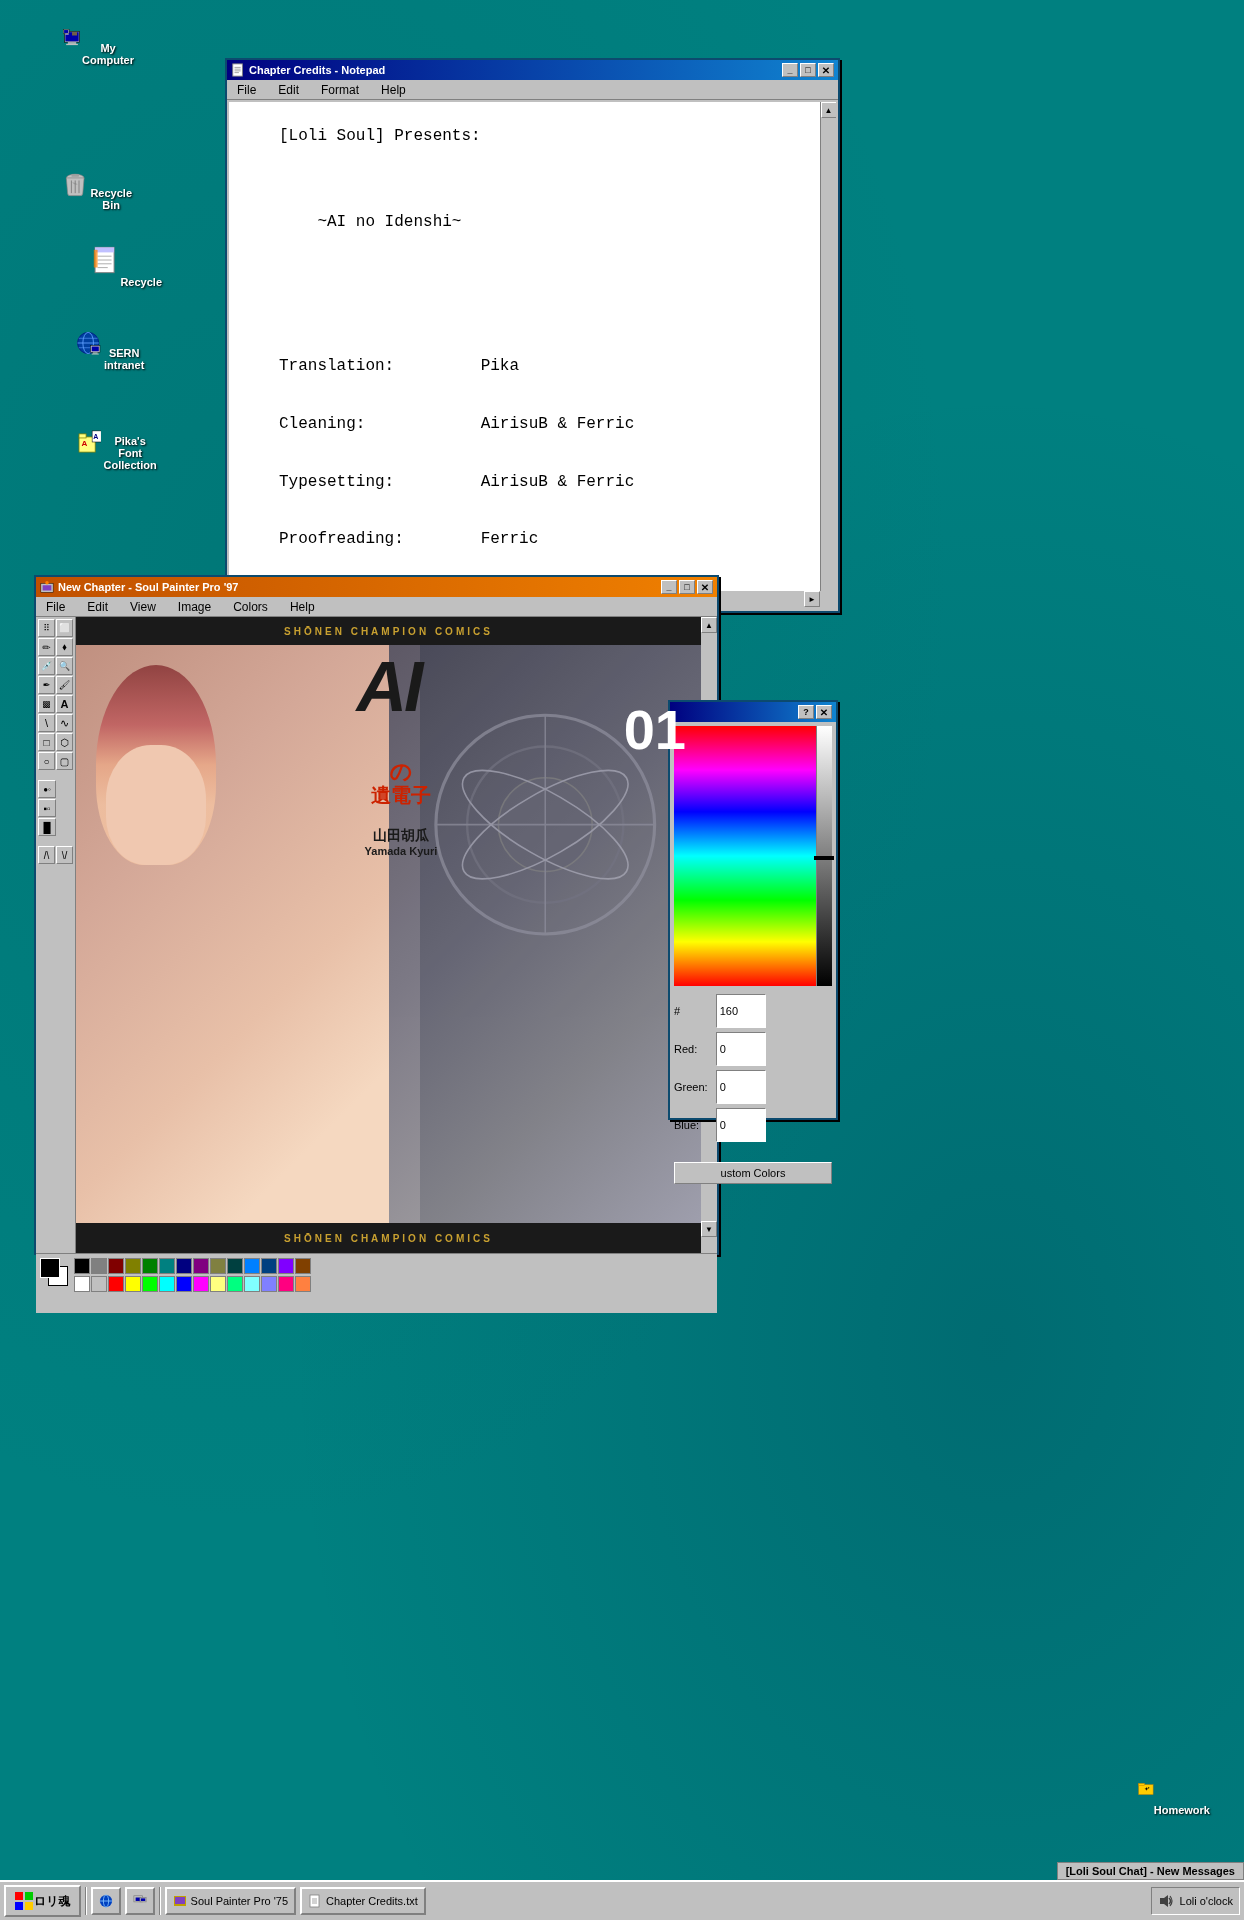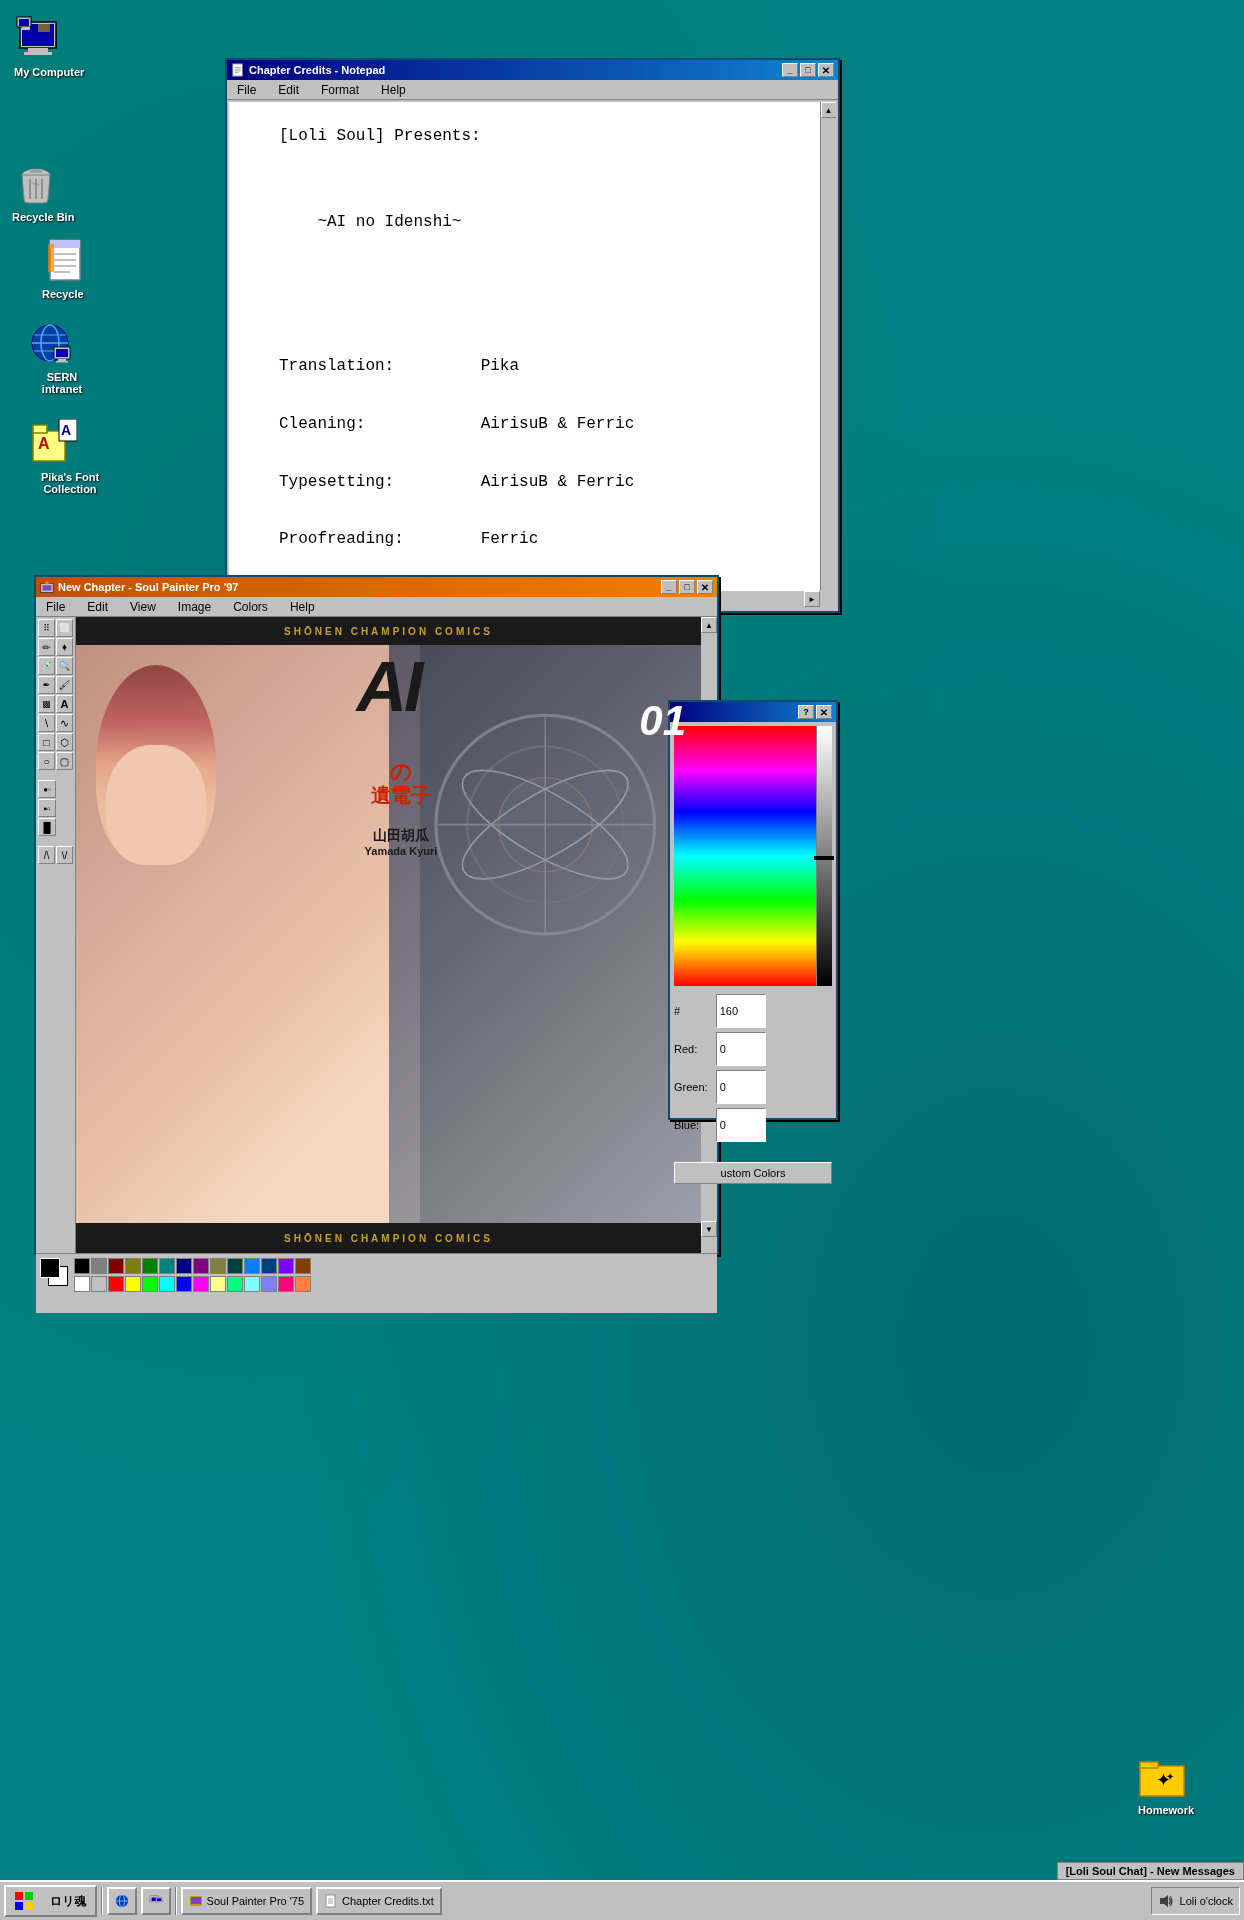--- a/index.html
+++ b/index.html
@@ -13,25 +13,25 @@
         radial-gradient(ellipse at 80% 70%, rgba(0,60,80,0.3) 0%, transparent 50%);
       font-family: 'Arial', sans-serif;
       overflow: hidden;
       position: relative;
     }
 
     
     .desktop-icon {
       position: absolute;
       display: flex;
-      flex-direction: column;
-      align-items: flex-start;
+      align-items: flex-end;
       width: 80px;
       cursor: pointer;
       padding: 4px;
+      margin-left: 48px;
     }
     .desktop-icon .icon-img {
       width: 48px;
       height: 48px;
       margin-bottom: 4px;
     }
     .desktop-icon .icon-label {
       color: white;
       font-size: 11px;
       text-align: center;
@@ -374,21 +374,21 @@
       gap: 4px;
     }
     .start-btn {
       height: 32px;
       background: #c0c0c0;
       border: 2px solid;
       border-color: #ffffff #808080 #808080 #ffffff;
       display: flex;
       align-items: center;
       padding: 0 8px;
-      gap: 16px;
+      gap: 0;
       font-size: 12px;
       font-weight: bold;
       cursor: pointer;
     }
     .start-logo {
       width: 20px;
       height: 20px;
     }
     .taskbar-divider {
       width: 2px;
@@ -693,21 +693,21 @@
           <div style="position:absolute;top:140px;left:52%;transform:translateX(-50%);font-size:22px;color:#cc2200;font-weight:bold;z-index:5;">
             <span>の</span>
           </div>
           <div style="position:absolute;top:165px;left:52%;transform:translateX(-50%);font-size:20px;color:#cc2200;font-weight:bold;z-index:5;">
             <span>遺電子</span>
           </div>
           <div style="position:absolute;top:210px;left:52%;transform:translateX(-50%);font-size:14px;color:#1a1a1a;font-weight:bold;z-index:5;text-align:center;">
             <div>山田胡瓜</div>
             <div style="font-size:11px;">Yamada Kyuri</div>
           </div>
-          <div style="position:absolute;top:80px;right:15px;font-size:42px;font-weight:900;color:white;z-index:5;font-style:italic;">01</div>
+          <div style="position:absolute;top:80px;right:15px;font-size:56px;font-weight:900;color:white;z-index:5;">01</div>
 
           <div style="position:absolute;bottom:0;left:0;right:0;height:30px;background:#1a1a1a;display:flex;align-items:center;justify-content:center;z-index:10;">
             <span style="color:#c8a030;font-size:10px;letter-spacing:3px;font-weight:bold;">SHŌNEN CHAMPION COMICS</span>
           </div>
         </div>
       </div>
 
       <div class="canvas-scrollbar">
         <div class="scroll-btn">▲</div>
         <div style="flex:1;background:#c0c0c0;"></div>

